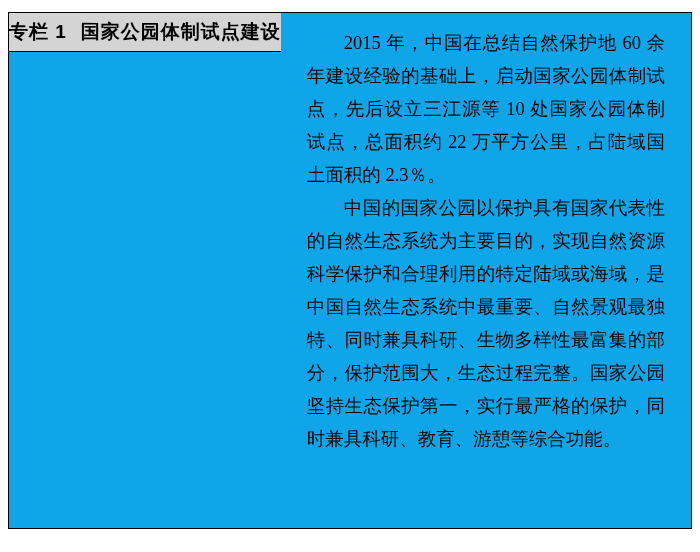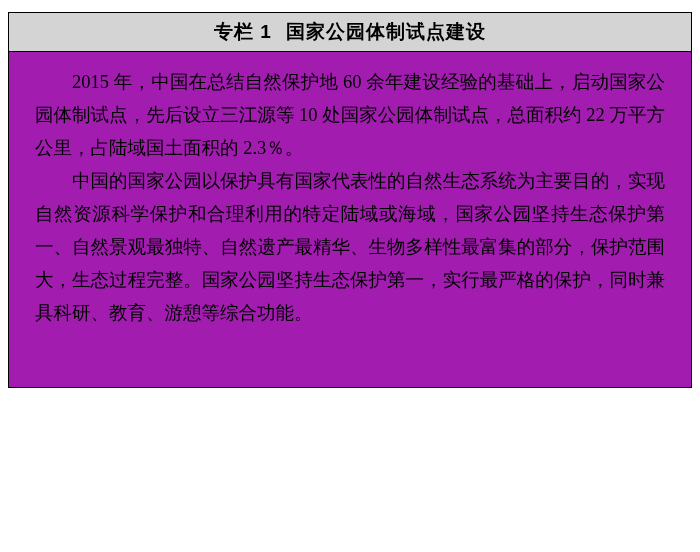--- a/index.html
+++ b/index.html
@@ -10,26 +10,26 @@
     width: 700px;
     height: 552px;
     background: #ffffff;
     font-family: "Liberation Serif", "DejaVu Serif", serif;
   }
   .box {
     position: absolute;
     left: 8px;
     top: 12px;
     width: 684px;
-    height: 376px;
+    height: 517px;
     border: 1px solid #000000;
     box-sizing: border-box;
-    background: #a21caf;
+    background: #0ea5e9;
     display: flex;
-    flex-direction: column;
+    flex-direction: row;
   }
   .box-header {
     background: #d4d4d4;
     border-bottom: 1px solid #000000;
     height: 38px;
     min-height: 38px;
     display: flex;
     align-items: center;
     justify-content: center;
   }
@@ -63,15 +63,15 @@
 <body>
 
 <div class="box">
   <div class="box-header">
     <div class="box-title">
       <span class="label">专栏 1</span><span>国家公园体制试点建设</span>
     </div>
   </div>
   <div class="box-body">
     <p class="para">2015 年，中国在总结自然保护地 60 余年建设经验的基础上，启动国家公园体制试点，先后设立三江源等 10 处国家公园体制试点，总面积约 22 万平方公里，占陆域国土面积的 2.3％。</p>
-    <p class="para">中国的国家公园以保护具有国家代表性的自然生态系统为主要目的，实现自然资源科学保护和合理利用的特定陆域或海域，国家公园坚持生态保护第一、自然景观最独特、自然遗产最精华、生物多样性最富集的部分，保护范围大，生态过程完整。国家公园坚持生态保护第一，实行最严格的保护，同时兼具科研、教育、游憩等综合功能。</p>
+    <p class="para">中国的国家公园以保护具有国家代表性的自然生态系统为主要目的，实现自然资源科学保护和合理利用的特定陆域或海域，是中国自然生态系统中最重要、自然景观最独特、同时兼具科研、生物多样性最富集的部分，保护范围大，生态过程完整。国家公园坚持生态保护第一，实行最严格的保护，同时兼具科研、教育、游憩等综合功能。</p>
   </div>
 </div>
 
 </body></html>

